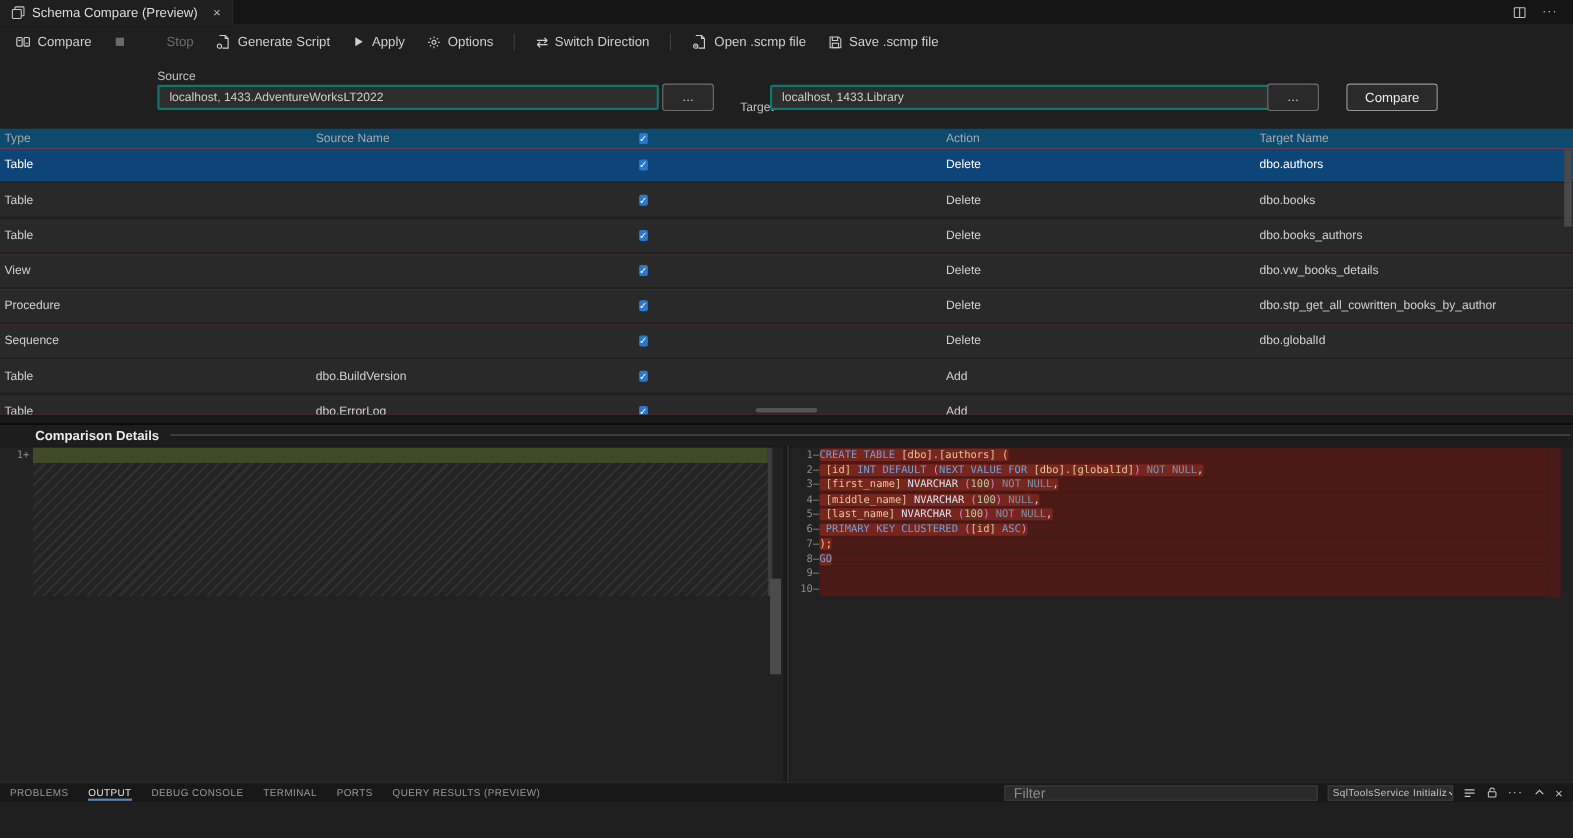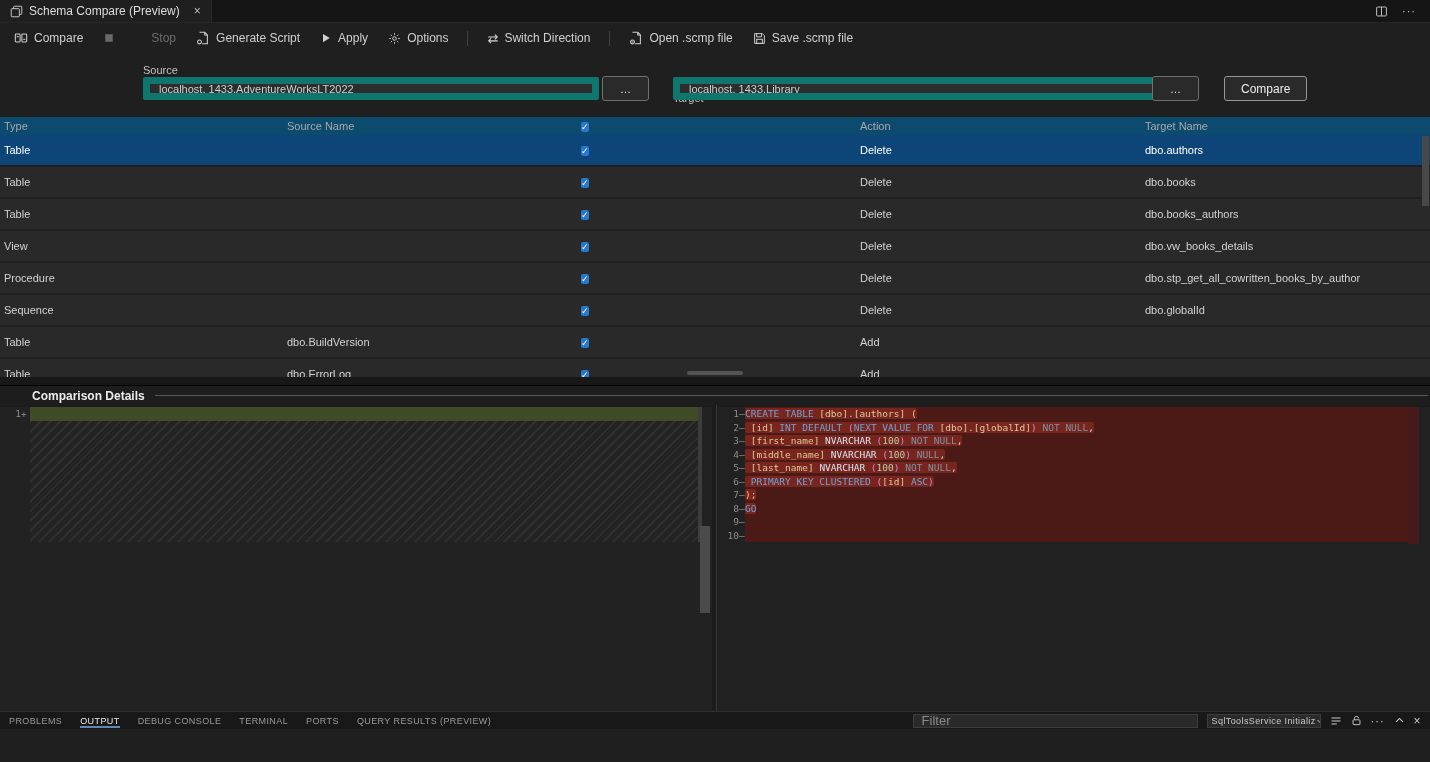--- a/index.html
+++ b/index.html
@@ -20,21 +20,21 @@
   .toolbar { height:30px; display:flex; align-items:center; padding-left:4px; font-size:12px; flex:0 0 auto; }
   .tbtn { display:flex; align-items:center; gap:6px; padding:4px 10px; border-radius:4px; color:#cfcfcf; cursor:pointer; }
   .tbtn .ic { color:#cfcfcf; }
   .tbtn.disabled, .tbtn.disabled .ic { color:#6d6d6d;gap:36px; }
   .tsep { width:1px; height:15px; background:#404040; margin:0 9px; }
 
   
   .conn { height:64px; position:relative; font-size:11px; flex:0 0 auto; }
   .conn-label { position:absolute; top:11px; color:#c2c2c2; }
   .conn-input { position:absolute; top:24px; height:23px; background:#2d2d2d;
-    border:7px solid #0f766e; color:#cfcfcf; font-size:11px; padding:0 9px;
+    border:2px solid #0f766e; color:#cfcfcf; font-size:11px; padding:0 9px;
     font-family:"Liberation Sans", sans-serif; border-radius:2px; }
   .browse-btn { position:absolute; top:23px; width:47px; height:25px; background:#2a2a2a;
     border:1px solid #6f6f6f; border-radius:3px; color:#e0e0e0; font-size:11px;
     display:flex; align-items:center; justify-content:center; cursor:pointer; }
   .compare-btn { position:absolute; top:23px; left:1224px; height:25px; padding:0 16px;
     background:#2a2a2a; border:1px solid #979797; border-radius:3px; color:#ececec;
     font-size:12px; display:flex; align-items:center; cursor:pointer; }
 
   
   .grid-header { height:18px; display:grid; grid-template-columns:287px 287px 286px 285px 1fr;
@@ -199,21 +199,21 @@
     <span>Save .scmp file</span>
   </div>
 </div>
 
 <div class="conn">
   <span class="conn-label" style="left:143px;">Source</span>
   <input class="conn-input" style="left: 143px; width: 456px;" value="localhost, 1433.AdventureWorksLT2022">
   <div class="browse-btn" style="left:602px;">…</div>
 
   <span class="conn-label" style="left:673px;margin-top:28px;">Target</span>
-  <input class="conn-input" style="left: 673px; width: 486px;" value="localhost, 1433.Library">
+  <input class="conn-input" style="left: 700px; width: 486px;" value="localhost, 1433.Library">
   <div class="browse-btn" style="left:1152px;">…</div>
 
   <div class="compare-btn">Compare</div>
 </div>
 
 <div class="grid-header">
   <span class="cell-type">Type</span>
   <span>Source Name</span>
   <span class="cell-check"><span class="checkbox"></span></span>
   <span>Action</span>

